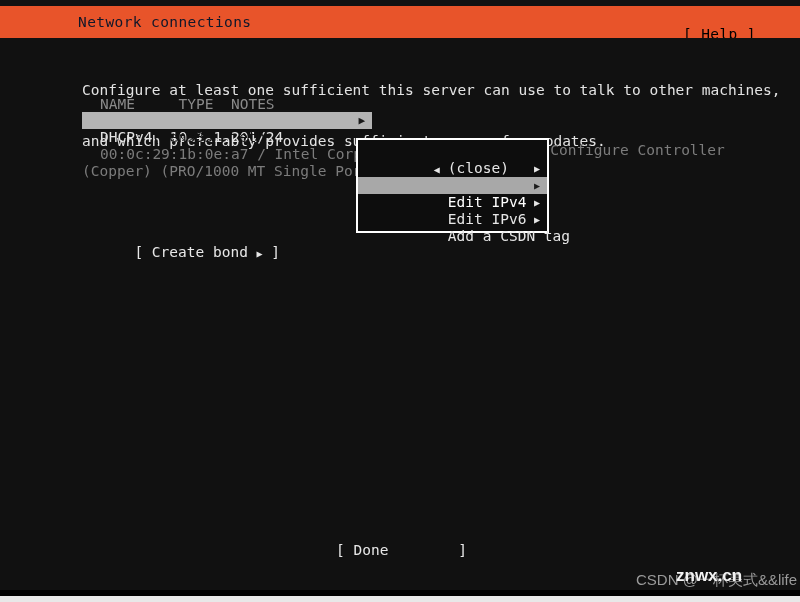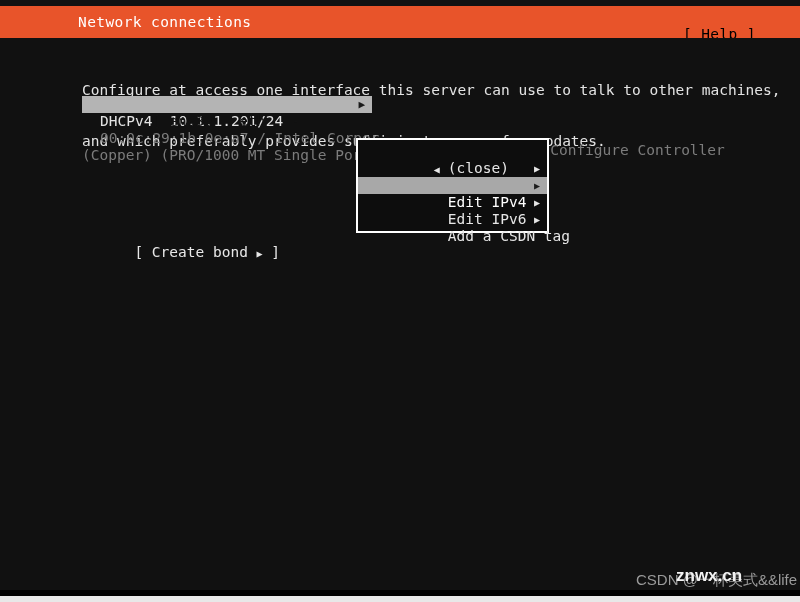--- a/index.html
+++ b/index.html
@@ -39,21 +39,21 @@
     width: 800px;
     height: 32px;
     background: #e8542a;
     display: flex;
     align-items: center;
     box-sizing: border-box;
   }
   .header-title {
     position: absolute;
     left: 78px;
-    color: #ffffff;
+    color: #0f172a;
     font-size: 14.5px;
     letter-spacing: 0.4px;
     white-space: pre;
   }
   .header-help {
     position: absolute;
     right: 44px;
     color: #000000;
     font-size: 14.5px;
     letter-spacing: 0.4px;
@@ -264,27 +264,28 @@
   <div class="top-gap"></div>
 
   <div class="header-bar">
     <span class="header-title">Network connections</span>
     <span class="header-help">[ Help ]</span>
   </div>
 
   <div class="terminal">
 
     <div class="intro">
-      <div>Configure at access one interface this server can use to talk to other machines,</div>
+      <div>Configure at least one sufficient this server can use to talk to other machines,</div>
       <div>and which preferably provides sufficient access for updates.</div>
     </div>
 
     <div class="behind-text">it Configure Controller</div>
 
     <div class="iface-table">
+      <div class="col-head">NAME     TYPE  NOTES</div>
 
       <div class="iface-row">
         <span>[ ens33   eth   -</span>
         <span class="row-arrow">▶</span>
       </div>
 
       <div class="iface-detail">DHCPv4  10.1.1.201/24</div>
       <div class="iface-dim indent">00:0c:29:1b:0e:a7 / Intel Corpor</div>
       <div class="iface-dim">(Copper) (PRO/1000 MT Single Port</div>
     </div>
@@ -309,20 +310,21 @@
         <span class="lead"></span><span class="lbl">Edit IPv6</span>
         <span class="tri-right">▶</span>
       </div>
       <div class="popup-item">
         <span class="lead"></span><span class="lbl">Add a CSDN tag</span>
         <span class="tri-right">▶</span>
       </div>
     </div>
 
     <div class="footer-buttons">
+      <div>[ Done        ]</div>
     </div>
 
   </div>
 
   <div class="wm-csdn">CSDN @一杯美式&amp;&amp;life</div>
   <div class="wm-znwx">znwx.cn</div>
 
   <div class="bottom-black"></div>
   <div class="bottom-strip"></div>
 

